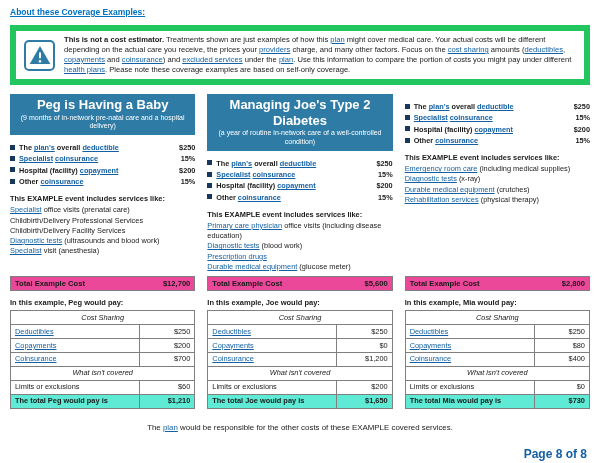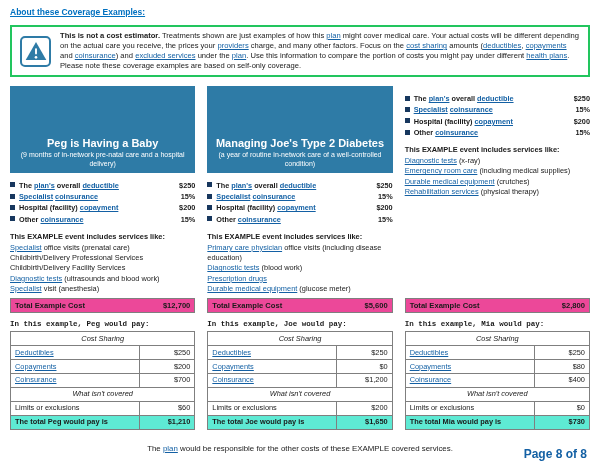--- a/index.html
+++ b/index.html
@@ -10,54 +10,54 @@
     color:#1a1a1a;
     position:relative;
     overflow:hidden;
   }
   .page { padding:7px 10px; height:100%; position:relative; }
   .page-heading {
     color:#0070c0; font-weight:bold; text-decoration:underline;
     font-size:8.5px; margin-bottom:8px;
   }
   .disclaimer {
-    border:2px solid #22c55e; display:flex; align-items:center;
+    border:6px solid #22c55e; display:flex; align-items:center;
     gap:9px; padding:4px 8px;
   }
   .alert-badge {
     width:31px; height:31px; border:2px solid #2e7ba6; border-radius:5px;
     display:flex; align-items:center; justify-content:center; flex-shrink:0;
     background:#fff;
   }
   .disclaimer-text { font-size:7.6px; line-height:1.32; }
   .seg-b { font-weight:bold; }
   .seg-u { text-decoration:underline; color:#1360a4; }
   .seg-i { }
   .columns { display:flex; gap:12px; margin-top:9px; align-items:stretch; }
   .col { flex:1 1 0; display:flex; flex-direction:column; font-size:7.5px; min-width:0; }
   .col-head {
     background:#2e7ba6; color:#fff; text-align:center;
     padding:3px 5px 4px; min-height:37px;
   }
-  .col-title { font-size:11px; font-weight:bold; margin-bottom:1px; line-height:1.2;margin-top:48px; }
+  .col-title { font-size:13px; font-weight:bold; margin-bottom:1px; line-height:1.2; }
   .col-sub { font-size:7px; line-height:1.25; }
   .plan-list { margin:7px 0 2px; }
   .plan-row { display:flex; align-items:baseline; font-weight:bold; line-height:1.55; font-size:7.3px; }
   .bullet { width:5px; height:5px; background:#17375e; margin-right:4px; flex-shrink:0; align-self:center; margin-top:-1px; }
   .plan-label { flex:1; }
   .plan-value { margin-left:4px; white-space:nowrap; }
   .services { flex:1 1 auto; margin-top:5px; min-height:62px; }
   .svc-heading { font-weight:bold; margin-bottom:2px; font-size:7.4px; }
   .svc-line { line-height:1.38; font-size:7.4px; }
   .total-row {
     display:flex; justify-content:space-between; align-items:center;
     background:#ec4899; border:1px solid #7f7f7f; font-weight:bold;
     padding:2px 4px; font-size:7.6px; margin-top:4px;
   }
-  .pay-heading { font-weight:bold; margin:7px 0 3px; font-size:7.5px;font-family:Liberation Mono, monospace; }
+  .pay-heading { font-weight:bold; margin:7px 0 3px; font-size:7.5px; }
   .cost-table { width:100%; border-collapse:collapse; font-size:7.4px; }
   .cost-table td { border:1px solid #7f7f7f; padding:1.5px 4px; line-height:1.35; }
   .tcenter { text-align:center; font-style:italic; }
   .tvalue { text-align:right; width:30%; white-space:nowrap; }
   .total-pay td { background:#5eead4; font-weight:bold; }
   .footer-note { text-align:center; font-size:7.9px; margin-top:14px; }
   .page-number {
     position:absolute; right:13px; bottom:2px;
     color:#1360a4; font-weight:bold; font-size:12px;
   }
@@ -243,22 +243,22 @@
           <span class="plan-value">$200</span>
         </div>
         <div class="plan-row">
           <span class="bullet"></span>
           <span class="plan-label"><span>Other </span><span class="seg-u">coinsurance</span></span>
           <span class="plan-value">15%</span>
         </div>
       </div>
       <div class="services">
         <div class="svc-heading">This EXAMPLE event includes services like:</div>
+        <div class="svc-line"><span class="seg-u">Emergency room care</span><span> </span><span class="seg-i">(including medical supplies)</span></div>
         <div class="svc-line"><span class="seg-u">Diagnostic tests</span><span> </span><span class="seg-i">(x-ray)</span></div>
-        <div class="svc-line"><span class="seg-u">Emergency room care</span><span> </span><span class="seg-i">(including medical supplies)</span></div>
         <div class="svc-line"><span class="seg-u">Durable medical equipment</span><span> </span><span class="seg-i">(crutches)</span></div>
         <div class="svc-line"><span class="seg-u">Rehabilitation services</span><span> </span><span class="seg-i">(physical therapy)</span></div>
       </div>
       <div class="total-row">
         <span>Total Example Cost</span>
         <span>$2,800</span>
       </div>
       <div class="pay-heading">In this example, Mia would pay:</div>
       <table class="cost-table">
         <tbody>

